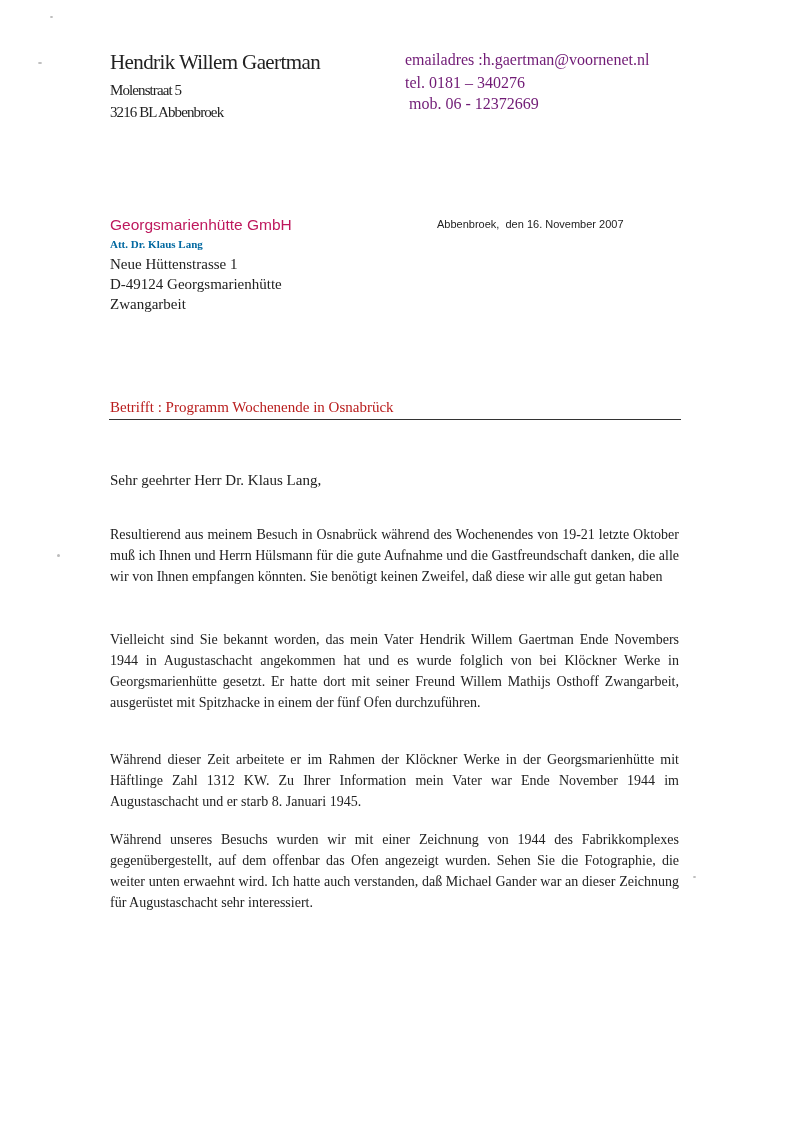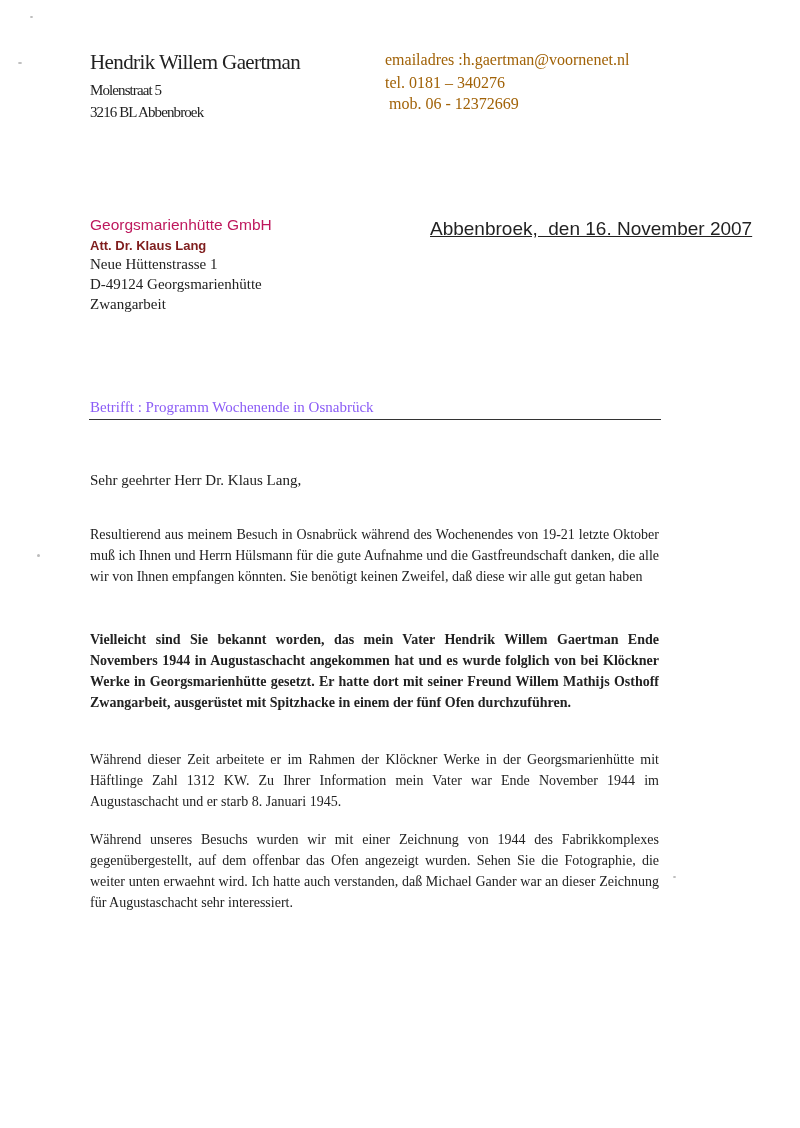--- a/index.html
+++ b/index.html
@@ -1,30 +1,30 @@
 <!DOCTYPE html>
 <html><head>
   <meta charset="utf-8">
   <style>
     html, body { margin: 0; padding: 0; background: #ffffff; }
     body { width: 800px; height: 1128px; position: relative; overflow: hidden; color: #1a1a1a; }
-    .abs { position: absolute; }
+    .abs { position: absolute; margin-left: 20px; }
     .serif { font-family: "Liberation Serif", "DejaVu Serif", serif; }
     .sans { font-family: "Liberation Sans", "DejaVu Sans", sans-serif; }
 
     .sender-name { left: 90px; top: 50px; font-size: 21px; letter-spacing: -0.6px; color: #222; }
     .sender-line { left: 90px; font-size: 15px; letter-spacing: -0.9px; color: #222; }
-    .contact-line { left: 385px; font-size: 16px; color: #a16207; }
+    .contact-line { left: 385px; font-size: 16px; color: #701a75; }
 
     .recipient-company { left: 90px; top: 216px; font-size: 15.5px; color: #be185d; }
-    .recipient-att { left: 90px; top: 238px; font-size: 13px; font-weight: bold; color: #7f1d1d; }
+    .recipient-att { left: 90px; top: 238px; font-size: 11px; font-weight: bold; color: #0369a1; font-family: Liberation Serif, serif; }
     .recipient-line { left: 90px; font-size: 15px; color: #222; text-align: right; }
-    .date-line { left: 430px; top: 218px; font-size: 19px; color: #222; white-space: pre; text-decoration: underline; }
+    .date-line { left: 417px; top: 218px; font-size: 11px; color: #222; white-space: pre; }
 
-    .subject { left: 90px; top: 399px; font-size: 15px; color: #8b5cf6; }
+    .subject { left: 90px; top: 399px; font-size: 15px; color: #b91c1c; }
     .subject-rule { left: 89px; top: 419px; width: 572px; height: 1px; background: #333; }
 
     .salutation { left: 90px; top: 472px; font-size: 15px; color: #222; }
 
     .para { left: 90px; width: 569px; font-size: 14px; line-height: 21px; text-align: justify; color: #222; }
 
     .speck { background: #bbb; border-radius: 50%; }
   </style>
 </head>
 <body>
@@ -44,20 +44,20 @@
 <div class="abs serif recipient-line" style="top:296px;">Zwangarbeit</div>
 
 <div class="abs sans date-line">Abbenbroek,  den 16. November 2007</div>
 
 <div class="abs serif subject">Betrifft : Programm Wochenende in Osnabrück</div>
 <div class="abs subject-rule"></div>
 
 <div class="abs serif salutation">Sehr geehrter Herr Dr. Klaus Lang,</div>
 
 <div class="abs serif para" style="top:524px;">Resultierend aus meinem Besuch in Osnabrück während des Wochenendes von 19-21 letzte Oktober muß ich Ihnen und Herrn Hülsmann für die gute Aufnahme und die Gastfreundschaft danken, die alle wir von Ihnen empfangen könnten. Sie benötigt keinen Zweifel, daß diese wir alle gut getan haben</div>
-<div class="abs serif para" style="top:629px;font-weight:bold;">Vielleicht sind Sie bekannt worden, das mein Vater Hendrik Willem Gaertman Ende Novembers 1944 in Augustaschacht angekommen hat und es wurde folglich von bei Klöckner Werke in Georgsmarienhütte gesetzt. Er hatte dort mit seiner Freund Willem Mathijs Osthoff Zwangarbeit, ausgerüstet mit Spitzhacke in einem der fünf Ofen durchzuführen.</div>
+<div class="abs serif para" style="top:629px;">Vielleicht sind Sie bekannt worden, das mein Vater Hendrik Willem Gaertman Ende Novembers 1944 in Augustaschacht angekommen hat und es wurde folglich von bei Klöckner Werke in Georgsmarienhütte gesetzt. Er hatte dort mit seiner Freund Willem Mathijs Osthoff Zwangarbeit, ausgerüstet mit Spitzhacke in einem der fünf Ofen durchzuführen.</div>
 <div class="abs serif para" style="top:749px;">Während dieser Zeit arbeitete er im Rahmen der Klöckner Werke in der Georgsmarienhütte mit Häftlinge Zahl 1312 KW.  Zu Ihrer Information mein Vater war Ende  November 1944 im Augustaschacht und er starb 8. Januari 1945.</div>
 <div class="abs serif para" style="top:829px;">Während unseres Besuchs wurden wir mit einer Zeichnung von 1944 des Fabrikkomplexes gegenübergestellt, auf dem offenbar das Ofen angezeigt wurden. Sehen Sie die Fotographie, die weiter unten erwaehnt wird. Ich hatte auch verstanden, daß Michael Gander war an dieser Zeichnung für Augustaschacht sehr interessiert.</div>
 
 <div class="abs speck" style="left:30px; top:16px; width:3px; height:2px;"></div>
 <div class="abs speck" style="left:18px; top:62px; width:4px; height:2px;"></div>
 <div class="abs speck" style="left:37px; top:554px; width:3px; height:3px;"></div>
 <div class="abs speck" style="left:673px; top:876px; width:3px; height:2px;"></div>
 
 </body></html>

